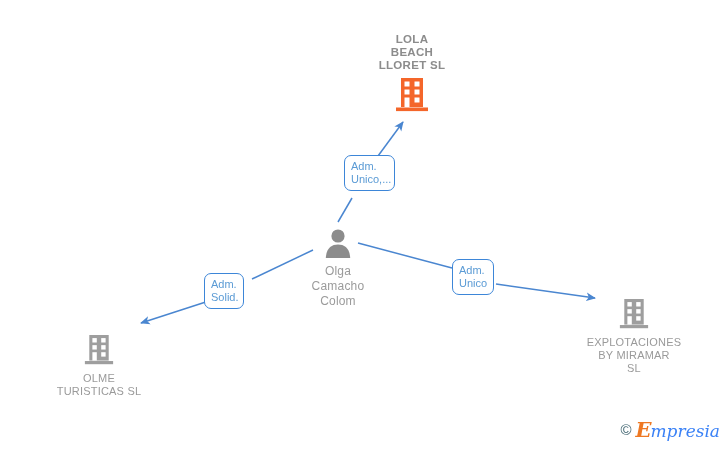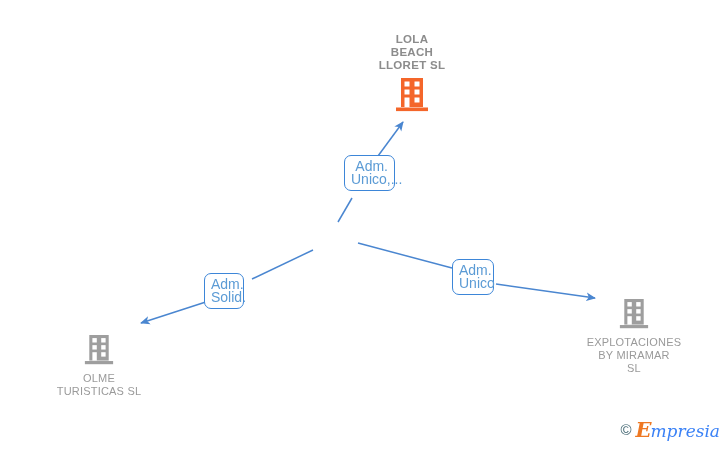--- a/index.html
+++ b/index.html
@@ -55,23 +55,23 @@
   .glyph{display:block;line-height:0;}
 
   
   .edge-label{
     position:absolute;
     box-sizing:border-box;
     border:1.4px solid #3d86d8;
     border-radius:7px;
     background:#ffffff;
     color:#5b9bd5;
-    font-size:14px;
+    font-size:11px;
     line-height:12.5px;
-    text-align:right;
+    text-align:left;
     padding:4px 6px 5px;
     white-space:pre-line;
     z-index:5;
   }
 
   
   #watermark{
     position:absolute;
     right:8px;bottom:10px;
     display:flex;align-items:center;gap:4px;
@@ -126,20 +126,31 @@
         <rect x="19.5" y="4.5" width="5" height="5" fill="#ffffff"></rect>
         <rect x="9.5" y="12.5" width="5" height="5" fill="#ffffff"></rect>
         <rect x="19.5" y="12.5" width="5" height="5" fill="#ffffff"></rect>
         <rect x="9.5" y="20.5" width="5" height="9.5" fill="#ffffff"></rect>
         <rect x="19.5" y="20.5" width="5" height="5" fill="#ffffff"></rect>
         <rect x="1" y="30.5" width="32" height="3.6" fill="#f4662a"></rect>
       </svg>
     </span>
   </div>
 
+  <div class="node person cap-bottom" style="left:338px;top:228px;">
+    <span class="glyph">
+      <svg width="30" height="30" viewBox="0 0 30 30" xmlns="http://www.w3.org/2000/svg">
+        <circle cx="15" cy="8" r="6.6" fill="#8c8c8c"></circle>
+        <path d="M2.8 30 C3.3 20.2 8.6 16.6 15 16.6 C21.4 16.6 26.7 20.2 27.2 30 Z" fill="#8c8c8c"></path>
+      </svg>
+    </span>
+    <span class="caption">Olga
+Camacho
+Colom</span>
+  </div>
 
   <div class="node company-inactive cap-bottom" style="left:99px;top:334px;justify-content:space-between;">
     <span class="glyph">
       <svg width="30" height="32" viewBox="0 0 34 36" xmlns="http://www.w3.org/2000/svg">
         <rect x="6" y="1" width="22" height="29" fill="#9e9e9e"></rect>
         <rect x="9.5" y="4.5" width="5" height="5" fill="#ffffff"></rect>
         <rect x="19.5" y="4.5" width="5" height="5" fill="#ffffff"></rect>
         <rect x="9.5" y="12.5" width="5" height="5" fill="#ffffff"></rect>
         <rect x="19.5" y="12.5" width="5" height="5" fill="#ffffff"></rect>
         <rect x="9.5" y="20.5" width="5" height="9.5" fill="#ffffff"></rect>

